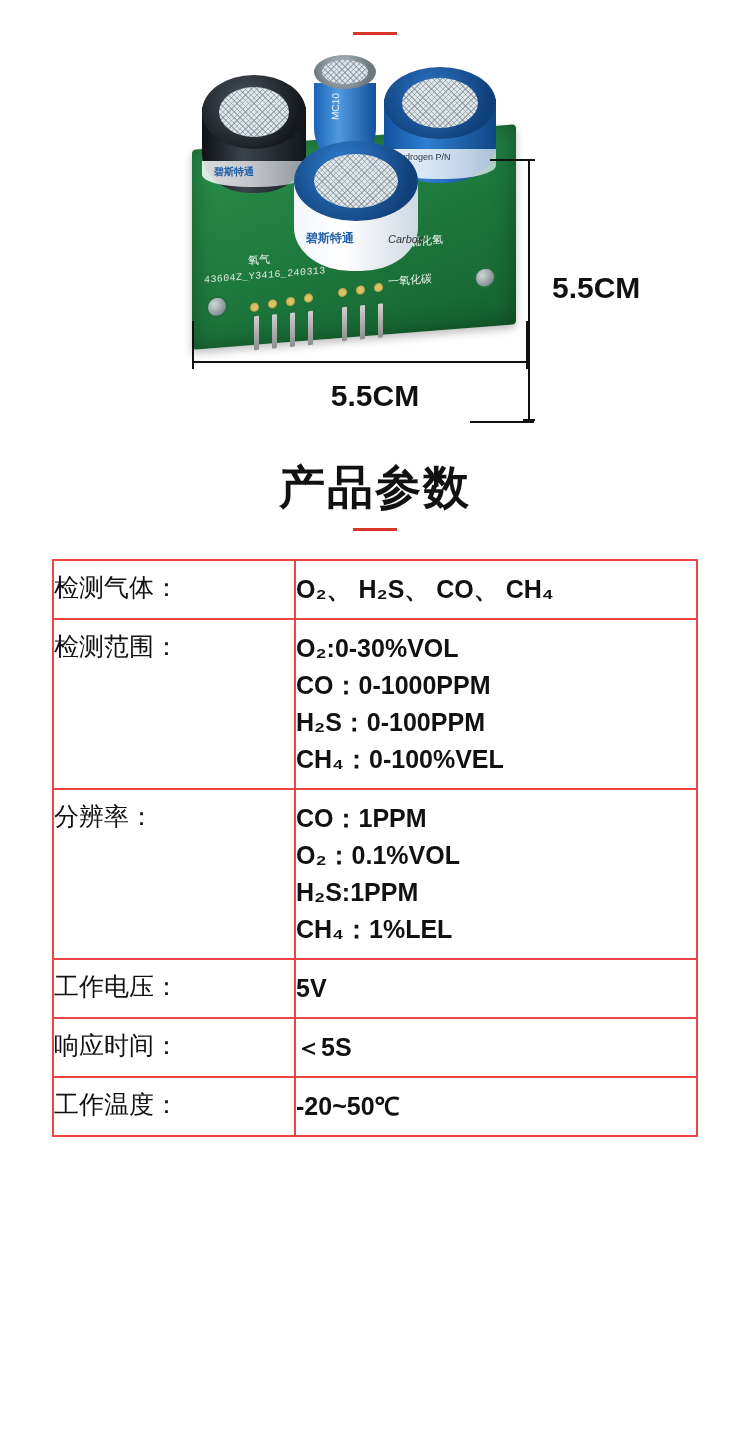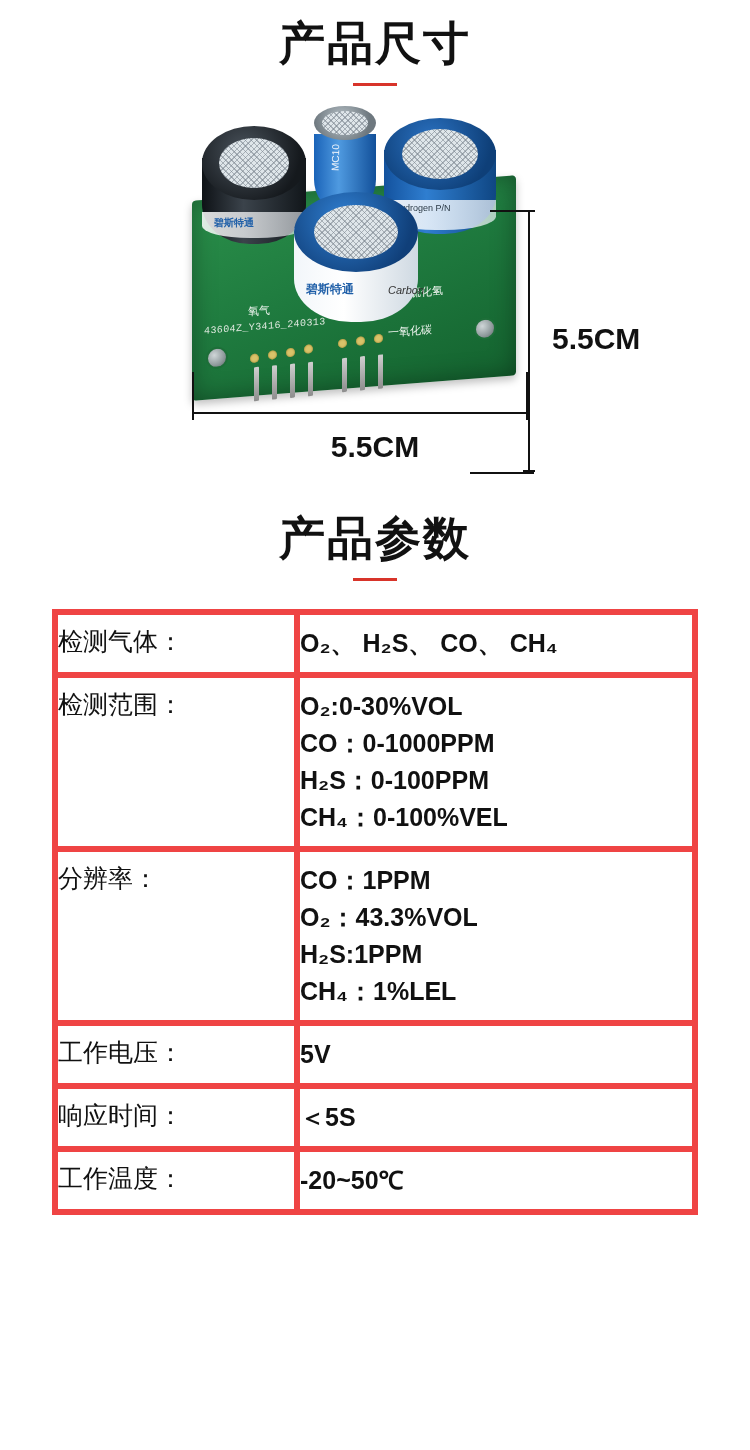--- a/index.html
+++ b/index.html
@@ -237,21 +237,21 @@
   .spec-wrap {
     margin: 28px auto 0 auto;
     width: 646px;
   }
   table.spec {
     width: 100%;
     border-collapse: collapse;
     table-layout: fixed;
   }
   table.spec td {
-    border: 6px solid #ef4444;
+    border: 2px solid #ef4444;
     padding: 10px 0 10px 0;
     vertical-align: top;
     font-size: 25px;
     color: #111;
   }
   td.k {
     width: 242px;
     padding-left: 38px;
     white-space: nowrap;
   }
@@ -259,21 +259,20 @@
     padding-left: 16px;
   }
   .v-line { line-height: 1.48; white-space: nowrap; font-weight: bold; }
 </style>
 </head>
 <body>
 
 <div class="page">
 
   <div style="padding-top:18px;">
-    <div class="section-title">产品尺寸</div>
     <div class="title-rule"></div>
   </div>
 
   <div class="photo-block">
 
     <div class="board-wrap">
 
       <div class="pcb">
         <div class="silk-text">43604Z_Y3416_240313</div>
         <div class="lbl lbl-o2">氧气</div>
@@ -367,21 +366,21 @@
               <div class="v-line">O₂:0-30%VOL</div>
               <div class="v-line">CO：0-1000PPM</div>
               <div class="v-line">H₂S：0-100PPM</div>
               <div class="v-line">CH₄：0-100%VEL</div>
             </td>
           </tr>
           <tr>
             <td class="k">分辨率：</td>
             <td class="v">
               <div class="v-line">CO：1PPM</div>
-              <div class="v-line">O₂：43.3%VOL</div>
+              <div class="v-line">O₂：0.1%VOL</div>
               <div class="v-line">H₂S:1PPM</div>
               <div class="v-line">CH₄：1%LEL</div>
             </td>
           </tr>
           <tr>
             <td class="k">工作电压：</td>
             <td class="v">
               <div class="v-line">5V</div>
             </td>
           </tr>

